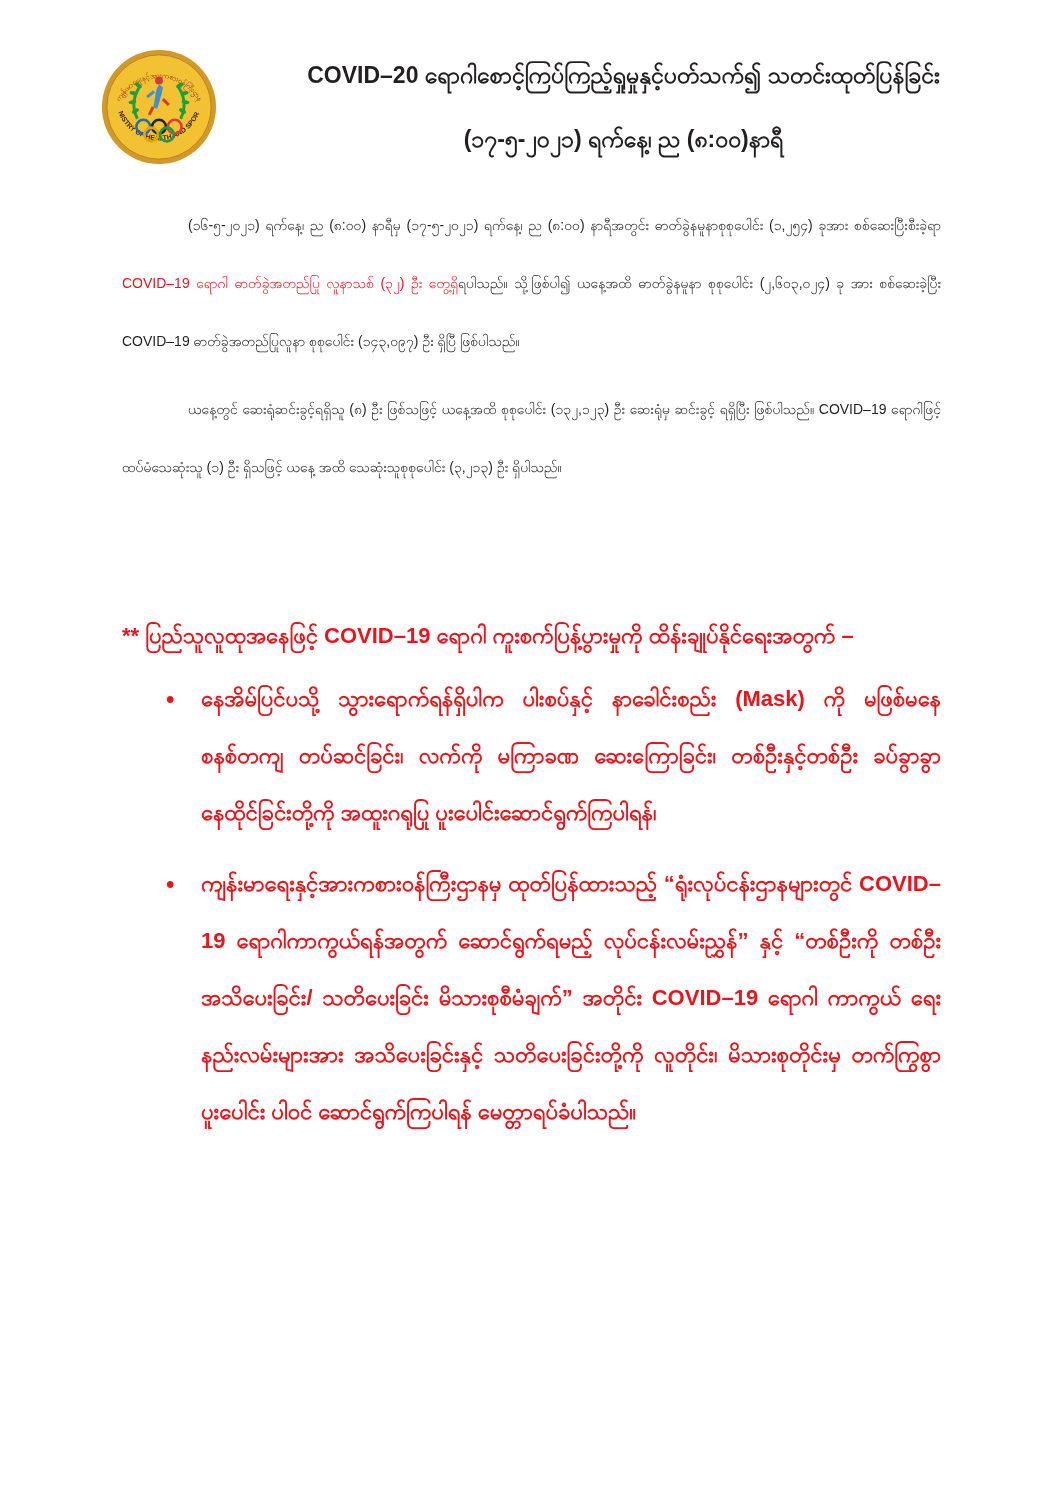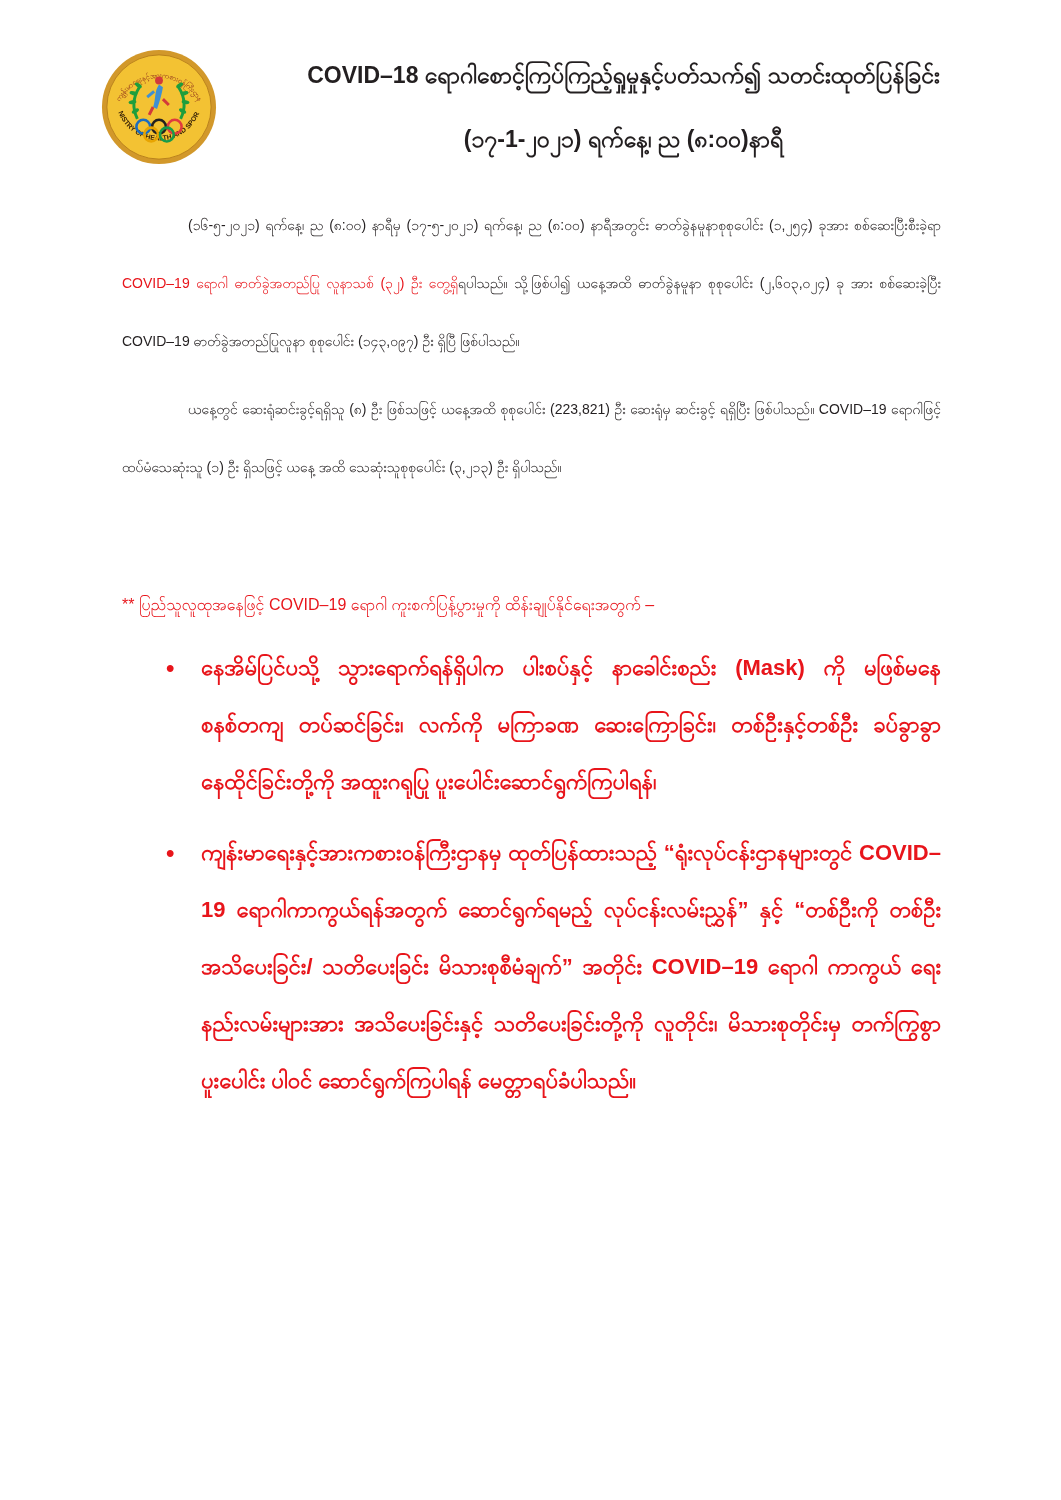--- a/index.html
+++ b/index.html
@@ -45,23 +45,23 @@
   .para {
     font-size:14px;
     line-height:58px;
     text-align:justify;
     color:#231f20;
   }
   .para-1 { margin-top:26px; text-indent:66px; }
   .para-2 { margin-top:10px; text-indent:66px; }
   .red-text { color:#e8151b; }
   .advisory-heading {
-    margin-top:89px;
-    font-size:16px;
-    font-weight:normal;
+    margin-top:120px;
+    font-size:22px;
+    font-weight:bold;
     line-height:40px;
     color:#e8151b;
     text-align:left;
   }
   .bullet-list {
     list-style:none;
     margin-top:10px;
   }
   .bullet-item {
     position:relative;
@@ -127,31 +127,31 @@
           <circle cx="44" cy="80" r="7" stroke="#1b6dc1"></circle>
           <circle cx="60" cy="80" r="7" stroke="#24211f"></circle>
           <circle cx="76" cy="80" r="7" stroke="#e03a3e"></circle>
           <circle cx="52" cy="88" r="7" stroke="#e8a400"></circle>
           <circle cx="68" cy="88" r="7" stroke="#189b4a"></circle>
         </g>
       </svg>
     </div>
 
     <div class="titles">
-      <div class="title-line1">COVID–18 ရောဂါစောင့်ကြပ်ကြည့်ရှုမှုနှင့်ပတ်သက်၍ သတင်းထုတ်ပြန်ခြင်း</div>
-      <div class="title-line2">(၁၇-1-၂၀၂၁) ရက်နေ့၊ ည (၈:၀၀)နာရီ</div>
+      <div class="title-line1">COVID–20 ရောဂါစောင့်ကြပ်ကြည့်ရှုမှုနှင့်ပတ်သက်၍ သတင်းထုတ်ပြန်ခြင်း</div>
+      <div class="title-line2">(၁၇-၅-၂၀၂၁) ရက်နေ့၊ ည (၈:၀၀)နာရီ</div>
     </div>
 
   </div>
 
   <div class="content">
 
     <p class="para para-1"><span>(၁၆-၅-၂၀၂၁) ရက်နေ့၊ ည (၈:၀၀) နာရီမှ (၁၇-၅-၂၀၂၁) ရက်နေ့၊ ည (၈:၀၀) နာရီအတွင်း ဓာတ်ခွဲနမူနာစုစုပေါင်း (၁,၂၅၄) ခုအား စစ်ဆေးပြီးစီးခဲ့ရာ </span><span class="red-text">COVID–19 ရောဂါ ဓာတ်ခွဲအတည်ပြု လူနာသစ် (၃၂) ဦး တွေ့ရှိ</span><span>ရပါသည်။ သို့ဖြစ်ပါ၍ ယနေ့အထိ ဓာတ်ခွဲနမူနာ စုစုပေါင်း (၂,၆၀၃,၀၂၄) ခု အား စစ်ဆေးခဲ့ပြီး COVID–19 ဓာတ်ခွဲအတည်ပြုလူနာ စုစုပေါင်း (၁၄၃,၀၉၇) ဦး ရှိပြီ ဖြစ်ပါသည်။</span></p>
 
-    <p class="para para-2">ယနေ့တွင် ဆေးရုံဆင်းခွင့်ရရှိသူ (၈) ဦး ဖြစ်သဖြင့် ယနေ့အထိ စုစုပေါင်း (223,821) ဦး ဆေးရုံမှ ဆင်းခွင့် ရရှိပြီး ဖြစ်ပါသည်။ COVID–19 ရောဂါဖြင့် ထပ်မံသေဆုံးသူ (၁) ဦး ရှိသဖြင့် ယနေ့ အထိ သေဆုံးသူစုစုပေါင်း (၃,၂၁၃) ဦး ရှိပါသည်။</p>
+    <p class="para para-2">ယနေ့တွင် ဆေးရုံဆင်းခွင့်ရရှိသူ (၈) ဦး ဖြစ်သဖြင့် ယနေ့အထိ စုစုပေါင်း (၁၃၂,၁၂၃) ဦး ဆေးရုံမှ ဆင်းခွင့် ရရှိပြီး ဖြစ်ပါသည်။ COVID–19 ရောဂါဖြင့် ထပ်မံသေဆုံးသူ (၁) ဦး ရှိသဖြင့် ယနေ့ အထိ သေဆုံးသူစုစုပေါင်း (၃,၂၁၃) ဦး ရှိပါသည်။</p>
 
     <div>
       <p class="advisory-heading">** ပြည်သူလူထုအနေဖြင့် COVID–19 ရောဂါ ကူးစက်ပြန့်ပွားမှုကို ထိန်းချုပ်နိုင်ရေးအတွက် –</p>
       <ul class="bullet-list">
         <li class="bullet-item"><span class="dot">•</span><span>နေအိမ်ပြင်ပသို့ သွားရောက်ရန်ရှိပါက ပါးစပ်နှင့် နာခေါင်းစည်း (Mask) ကို မဖြစ်မနေ စနစ်တကျ တပ်ဆင်ခြင်း၊ လက်ကို မကြာခဏ ဆေးကြောခြင်း၊ တစ်ဦးနှင့်တစ်ဦး ခပ်ခွာခွာ နေထိုင်ခြင်းတို့ကို အထူးဂရုပြု ပူးပေါင်းဆောင်ရွက်ကြပါရန်၊</span></li>
         <li class="bullet-item"><span class="dot">•</span><span>ကျန်းမာရေးနှင့်အားကစားဝန်ကြီးဌာနမှ ထုတ်ပြန်ထားသည့် “ရုံးလုပ်ငန်းဌာနများတွင် COVID–19 ရောဂါကာကွယ်ရန်အတွက် ဆောင်ရွက်ရမည့် လုပ်ငန်းလမ်းညွှန်” နှင့် “တစ်ဦးကို တစ်ဦး အသိပေးခြင်း/ သတိပေးခြင်း မိသားစုစီမံချက်” အတိုင်း COVID–19 ရောဂါ ကာကွယ် ရေးနည်းလမ်းများအား အသိပေးခြင်းနှင့် သတိပေးခြင်းတို့ကို လူတိုင်း၊ မိသားစုတိုင်းမှ တက်ကြွစွာ ပူးပေါင်း ပါဝင် ဆောင်ရွက်ကြပါရန် မေတ္တာရပ်ခံပါသည်။</span></li>
       </ul>
     </div>
 
   </div>

